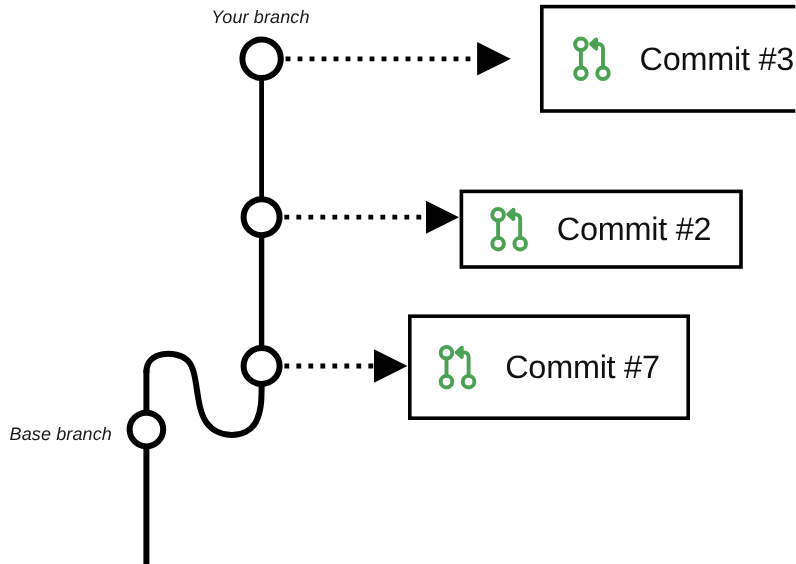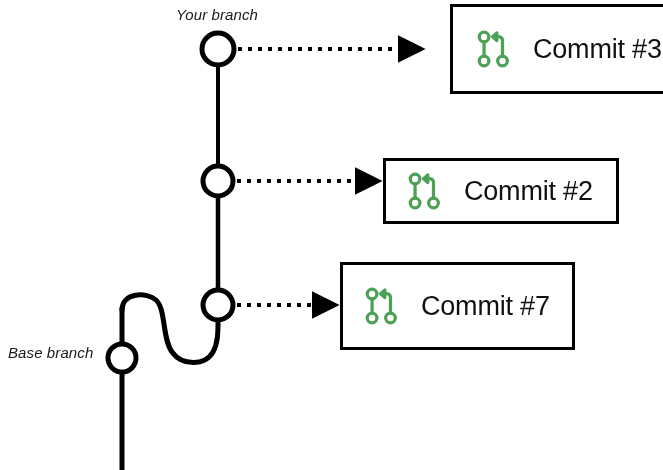--- a/index.html
+++ b/index.html
@@ -33,21 +33,21 @@
     color: #1a1a1a;
     white-space: nowrap;
     letter-spacing: 0.1px;
   }
   #label-your-branch {
     left: 176px;
     top: 6px;
   }
   #label-base-branch {
     left: 8px;
-    top: 344px;
+    top: 354px;
   }
   .commit-box {
     position: absolute;
     box-sizing: border-box;
     background: #ffffff;
     border: 3px solid #000000;
     display: flex;
     flex-direction: row;
     align-items: center;
   }

